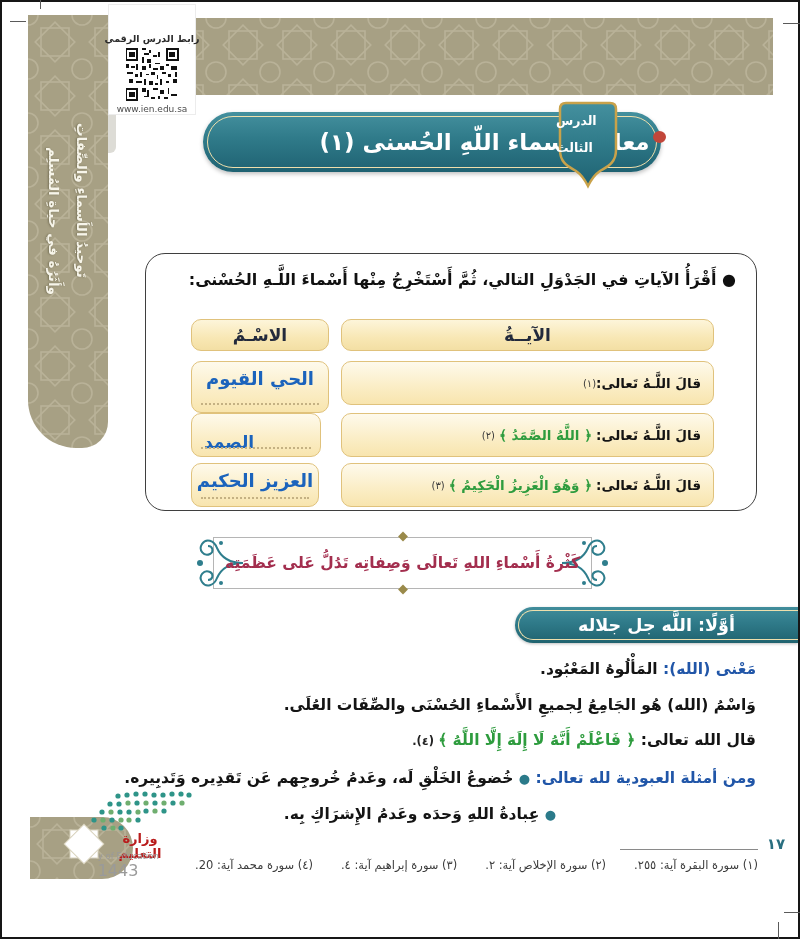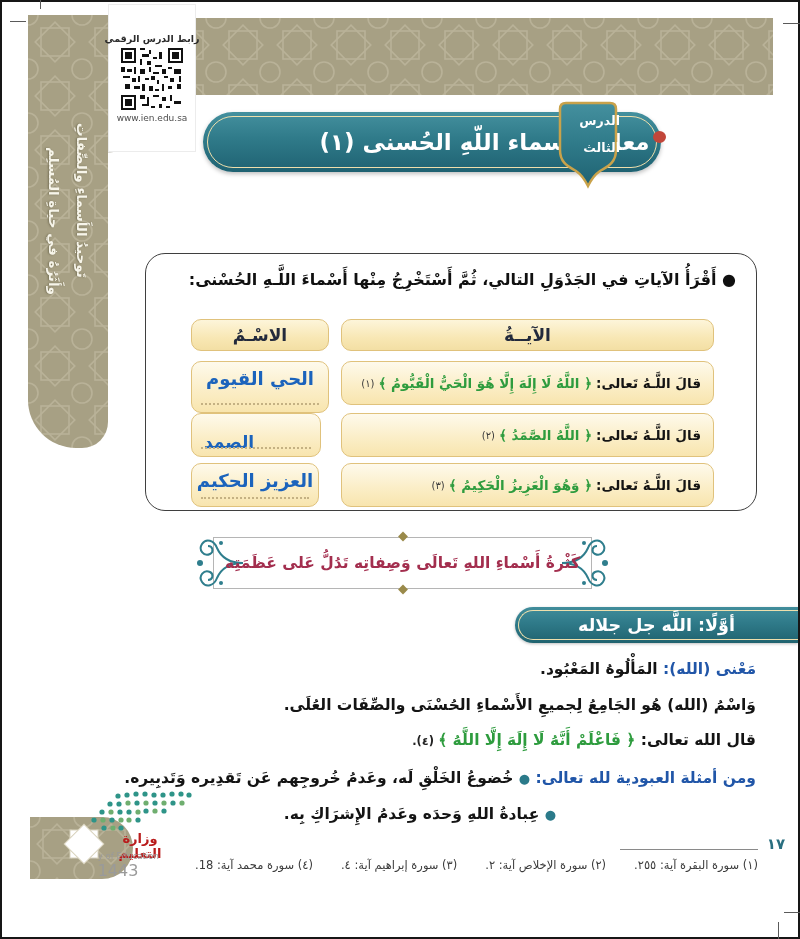--- a/index.html
+++ b/index.html
@@ -14,37 +14,37 @@
   .topband{left:108px;top:18px;width:665px;height:77px;z-index:1;}
   .sidebar{left:28px;top:15px;width:80px;height:433px;z-index:2;border-radius:0 0 26px 48px;overflow:hidden;}
   .sidebar-text{position:absolute;inset:0;z-index:3;display:flex;justify-content:center;align-items:flex-start;
         padding-top:108px;gap:4px;}
   .vline{writing-mode:vertical-lr;color:#f7f5ea;font-weight:bold;font-size:13.5px;letter-spacing:1.5px;
         text-shadow:0 1px 2px rgba(60,55,30,.45);line-height:24px;}
   .vline2{margin-top:24px;}
   .side-tab{left:108px;top:93px;width:8px;height:60px;background:#dddcd6;border-radius:0 6px 6px 0;z-index:2;}
 
   
-  .qrbox{left:108px;top:4px;width:88px;height:148px;background:#fff;border:1px solid #ececec;z-index:4;
+  .qrbox{left:108px;top:4px;width:88px;height:111px;background:#fff;border:1px solid #ececec;z-index:4;
         display:flex;flex-direction:column;align-items:center;box-sizing:border-box;padding-top:28px;}
   .qr-label{font-size:9.5px;font-weight:bold;color:#2b2b2b;margin-bottom:4px;white-space:nowrap;}
   .qr-url{font-size:9px;color:#4c4c4c;margin-top:3px;direction:ltr;}
 
   
   .title-banner{left:203px;top:112px;width:458px;height:60px;border-radius:30px;z-index:4;
         background:linear-gradient(180deg,#44909e 0%,#2f7a89 45%,#1f6272 100%);
         box-shadow:0 2px 4px rgba(0,0,0,.25);}
   .inner-line{position:absolute;inset:4px;border:1.5px solid #eedfac;border-radius:26px;pointer-events:none;}
   .title-text{position:absolute;inset:0;display:flex;align-items:center;justify-content:center;
         padding-left:105px;color:#ffffff;font-size:23px;font-weight:bold;white-space:nowrap;}
   .red-dot{left:653px;top:131px;width:13px;height:12px;border-radius:50%;background:#c2463a;z-index:4;}
 
   
   .ribbon{left:556px;top:100px;width:64px;height:90px;z-index:6;}
-  .ribbon .rtext{position:absolute;left:0;right:0;text-align:right;color:#fff;font-weight:bold;font-size:12.5px;}
+  .ribbon .rtext{position:absolute;left:0;right:0;text-align:left;color:#fff;font-weight:bold;font-size:12.5px;}
 
   
   .pill{background:linear-gradient(180deg,#418d9b 0%,#2f7a89 45%,#20636f 100%);
         border-radius:19px 0 0 19px;z-index:5;box-shadow:0 1px 3px rgba(0,0,0,.25);}
   .pill .inner-line{border-radius:16px 0 0 16px;border-left:1.5px solid #eedfac;border-right:none;inset:3px 0 3px 3px;}
   .pill .ptext{position:absolute;inset:0;display:flex;align-items:center;justify-content:center;
         color:#fff;font-weight:bold;}
   .tamheed{left:628px;top:192px;width:170px;height:38px;}
   .tamheed .ptext{font-size:19px;}
   .section-banner{left:515px;top:607px;width:283px;height:36px;}
@@ -178,21 +178,20 @@
 
 
   <div class="abs content-box">
     <div class="intro">● أَقْرَأُ الآياتِ في الجَدْوَلِ التالي، ثُمَّ أَسْتَخْرِجُ مِنْها أَسْماءَ اللَّـهِ الحُسْنى:</div>
 
     <div class="cell hcell" style="left:195px;top:65px;width:373px;height:32px;">الآيــةُ</div>
     <div class="cell hcell" style="left:45px;top:65px;width:138px;height:32px;">الاسْـمُ</div>
 
     <div class="cell vcell" style="left:195px;top:107px;width:373px;height:44px;">
       <span class="v-prefix">قالَ اللَّـهُ تَعالى:</span>
-      <span class="v-verse">﴿ اللَّهُ لَا إِلَهَ إِلَّا هُوَ الْحَيُّ الْقَيُّومُ ﴾</span>
       <span class="v-ref">(١)</span>
     </div>
     <div class="cell ncell" style="left:45px;top:107px;width:138px;height:52px;">
       <span class="ans ans-center">الحي القيوم</span>
       <div class="dotline"></div>
     </div>
 
     <div class="cell vcell" style="left:195px;top:159px;width:373px;height:44px;">
       <span class="v-prefix">قالَ اللَّـهُ تَعالى:</span>
       <span class="v-verse">﴿ اللَّهُ الصَّمَدُ ﴾</span>
@@ -256,21 +255,21 @@
   </div>
   <div class="bline" style="top:805px;right:244px;">
     <span class="bullet-teal">●</span><span> عِبادةُ اللهِ وَحدَه وعَدمُ الإِشرَاكِ بِه.</span>
   </div>
 
   <div class="abs fn-rule"></div>
   <div class="abs footnotes">
     <span>(١) سورة البقرة آية: ٢٥٥.</span>
     <span>(٢) سورة الإخلاص آية: ٢.</span>
     <span>(٣) سورة إبراهيم آية: ٤.</span>
-    <span>(٤) سورة محمد آية: 18.</span>
+    <span>(٤) سورة محمد آية: 20.</span>
   </div>
 
   <div class="abs patterned blob">
     <svg>
         <rect width="100%" height="100%" fill="url(#geo)"></rect>
       </svg>
   </div>
   <svg class="abs dots" viewBox="0 0 105 42">
     <g fill="#2e9488">
       <circle cx="30" cy="6" r="2.6"></circle>

